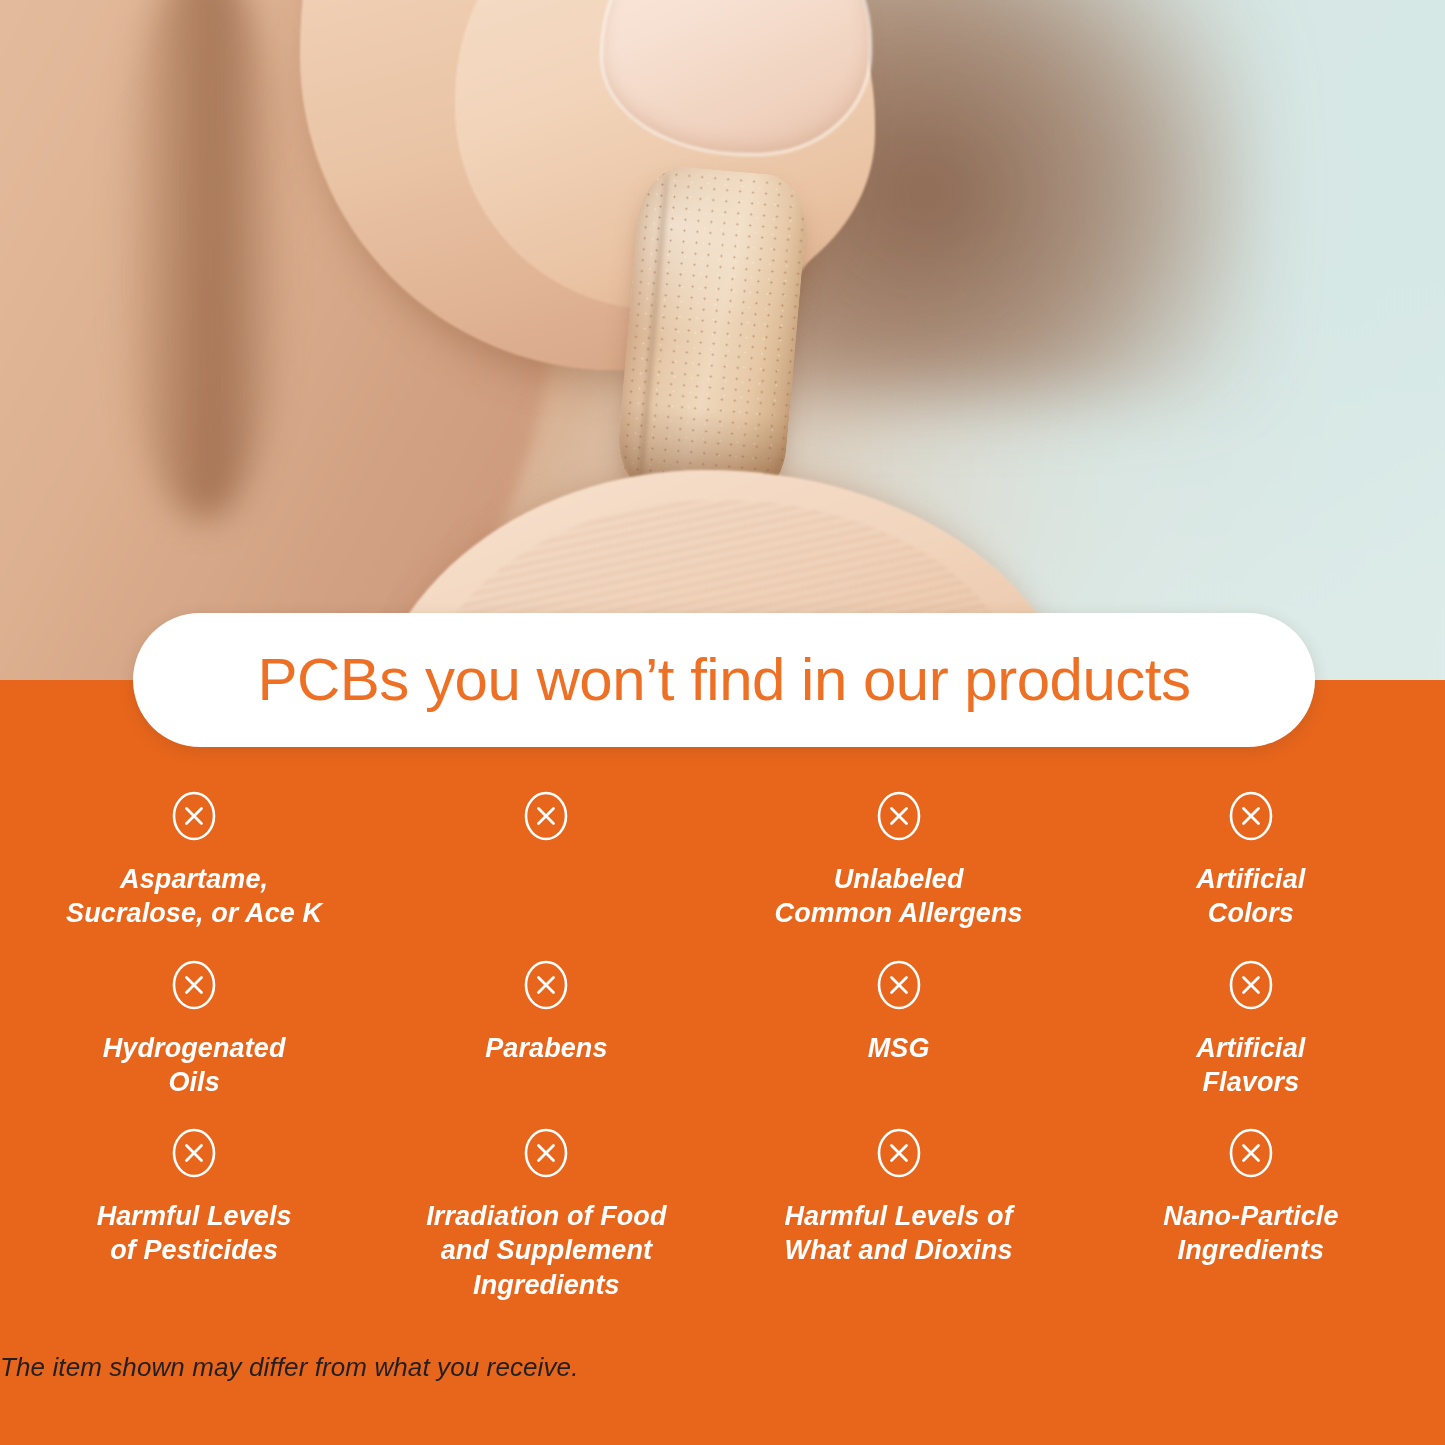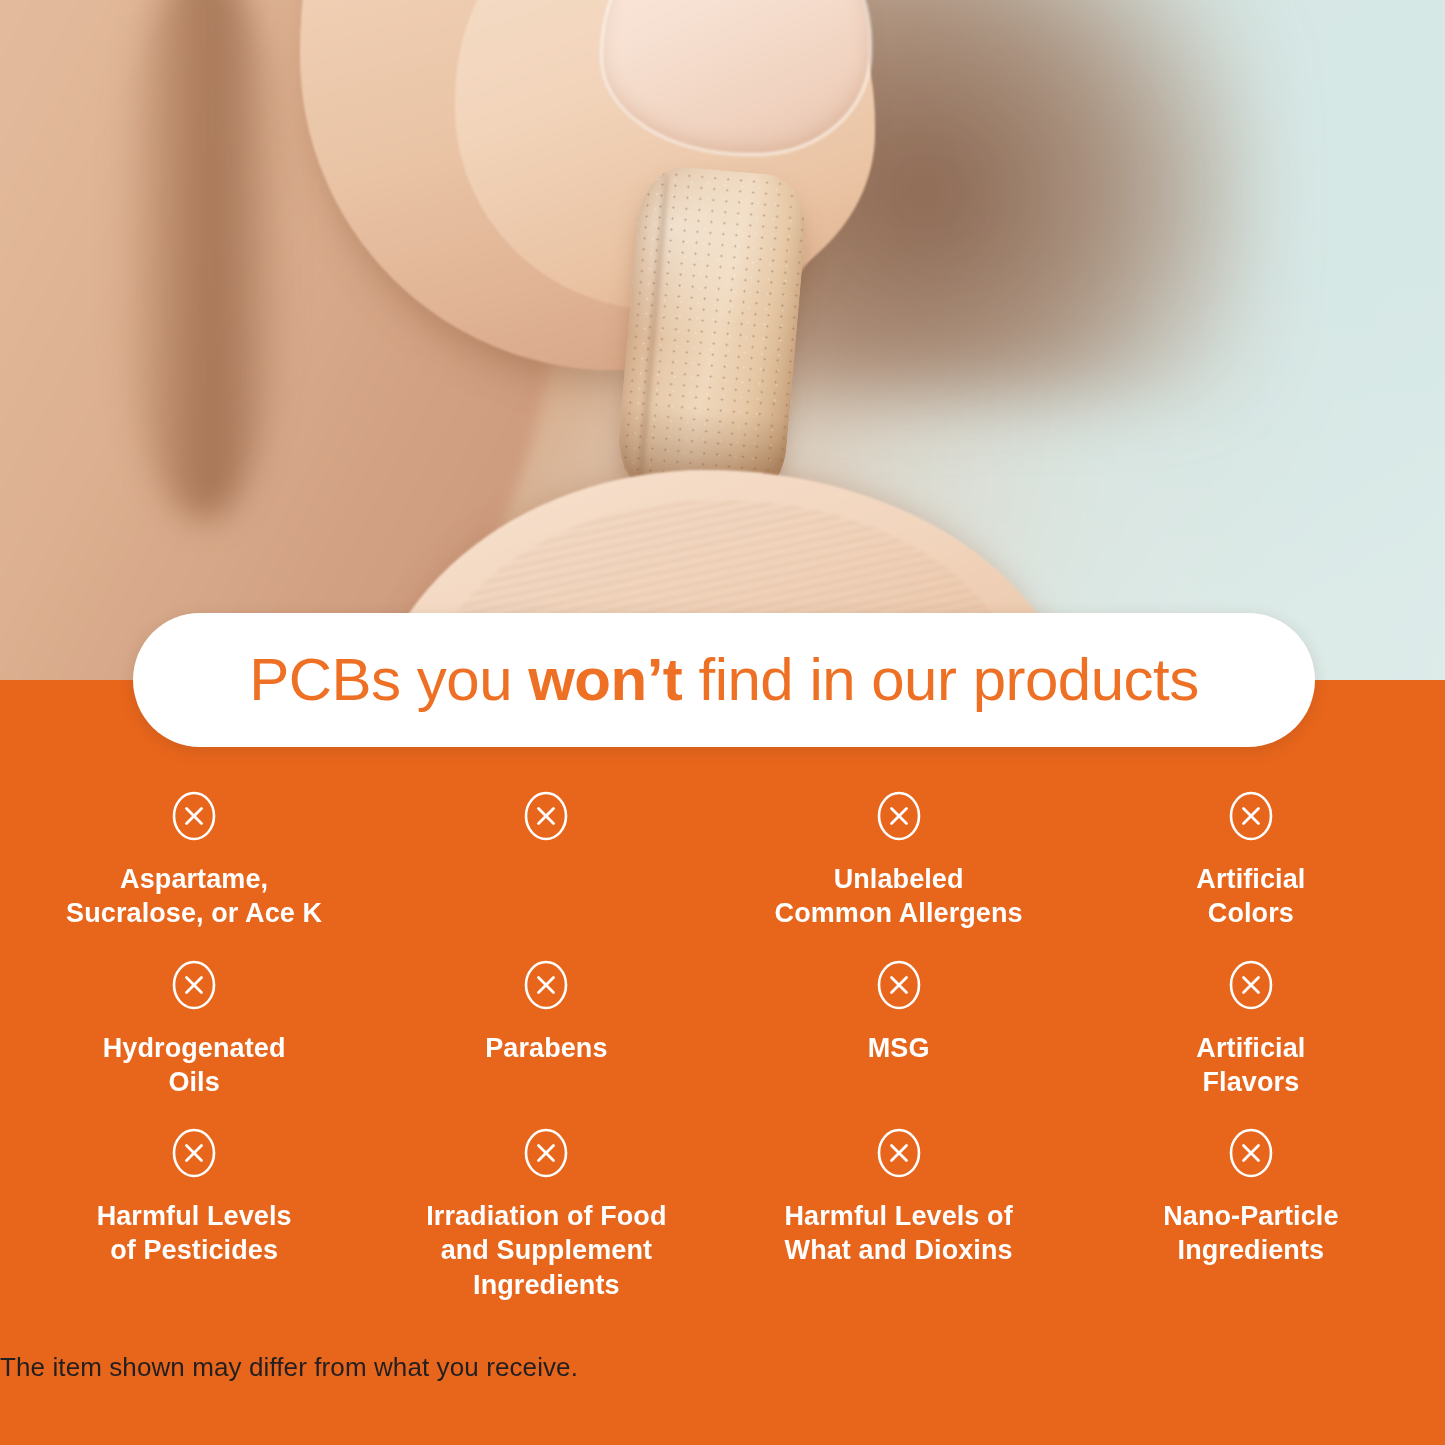--- a/index.html
+++ b/index.html
@@ -203,28 +203,29 @@
     z-index:5;
   }
   .title-text {
     font-size:60px;
     line-height:1;
     color:#EE7024;
     letter-spacing:-0.5px;
     white-space:nowrap;
     font-weight:400;
   }
-  .title-text .strong { font-weight:bold; }
+  .title-text .strong { font-weight:normal; }
 
   
   .body-area {
     position:absolute;
     left:0; top:680px;
     width:1445px; height:765px;
     background:#E8661C;
+    font-style:italic;
   }
 
   .grid {
     position:absolute;
     left:18px; top:110px;
     width:1409px;
     display:grid;
     grid-template-columns:repeat(4, 1fr);
     grid-auto-rows:auto;
     row-gap:28px;

